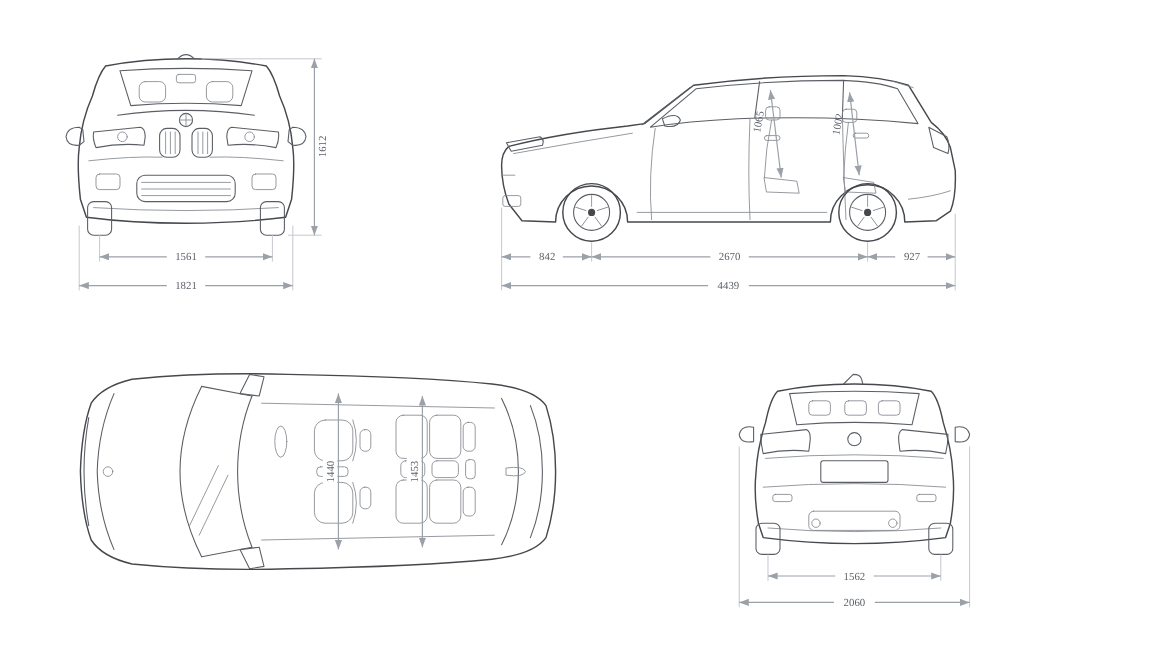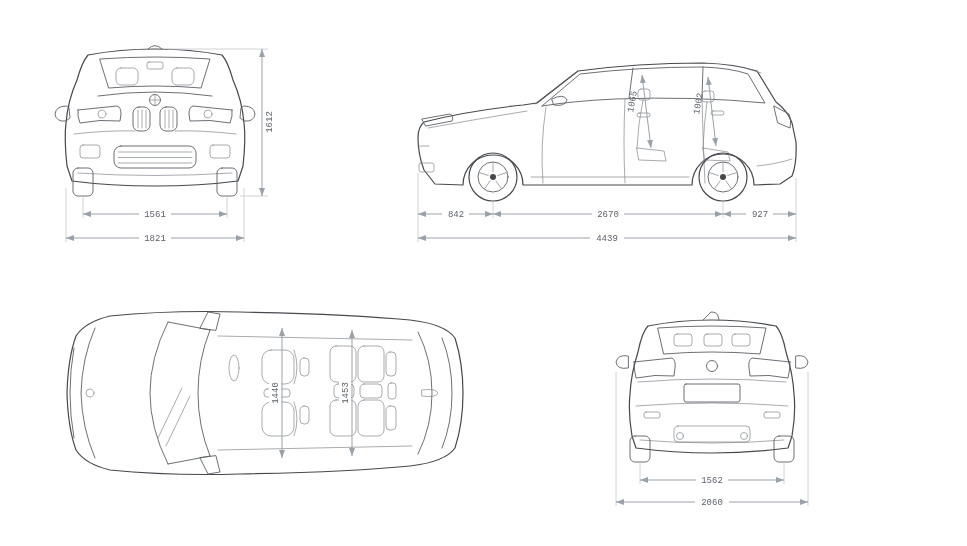--- a/index.html
+++ b/index.html
@@ -1,17 +1,17 @@
 <!DOCTYPE html>
 <html><head>
 <meta charset="utf-8">
 <style>
   html,body{margin:0;padding:0;background:#ffffff;}
   .canvas{position:relative;width:967px;height:546px;background:#ffffff;overflow:hidden;
-          font-family:Liberation Mono, monospace;}
+          font-family:Liberation Serif, serif;}
   svg{position:absolute;overflow:visible;}
   .v-front{left:50px;top:18px;}
   .v-side{left:405px;top:18px;}
   .v-top{left:50px;top:288px;}
   .v-rear{left:600px;top:288px;}
   .car{stroke:#45484d;fill:none;stroke-width:1.2;stroke-linejoin:round;stroke-linecap:round;}
   .car2{stroke:#5b5f65;fill:none;stroke-width:0.9;stroke-linejoin:round;stroke-linecap:round;}
   .detail{stroke:#83878e;fill:none;stroke-width:0.7;stroke-linejoin:round;stroke-linecap:round;}
   .dim{stroke:#9ba1a9;fill:none;stroke-width:1;}
   .ext{stroke:#c2c6cc;fill:none;stroke-width:0.8;}

